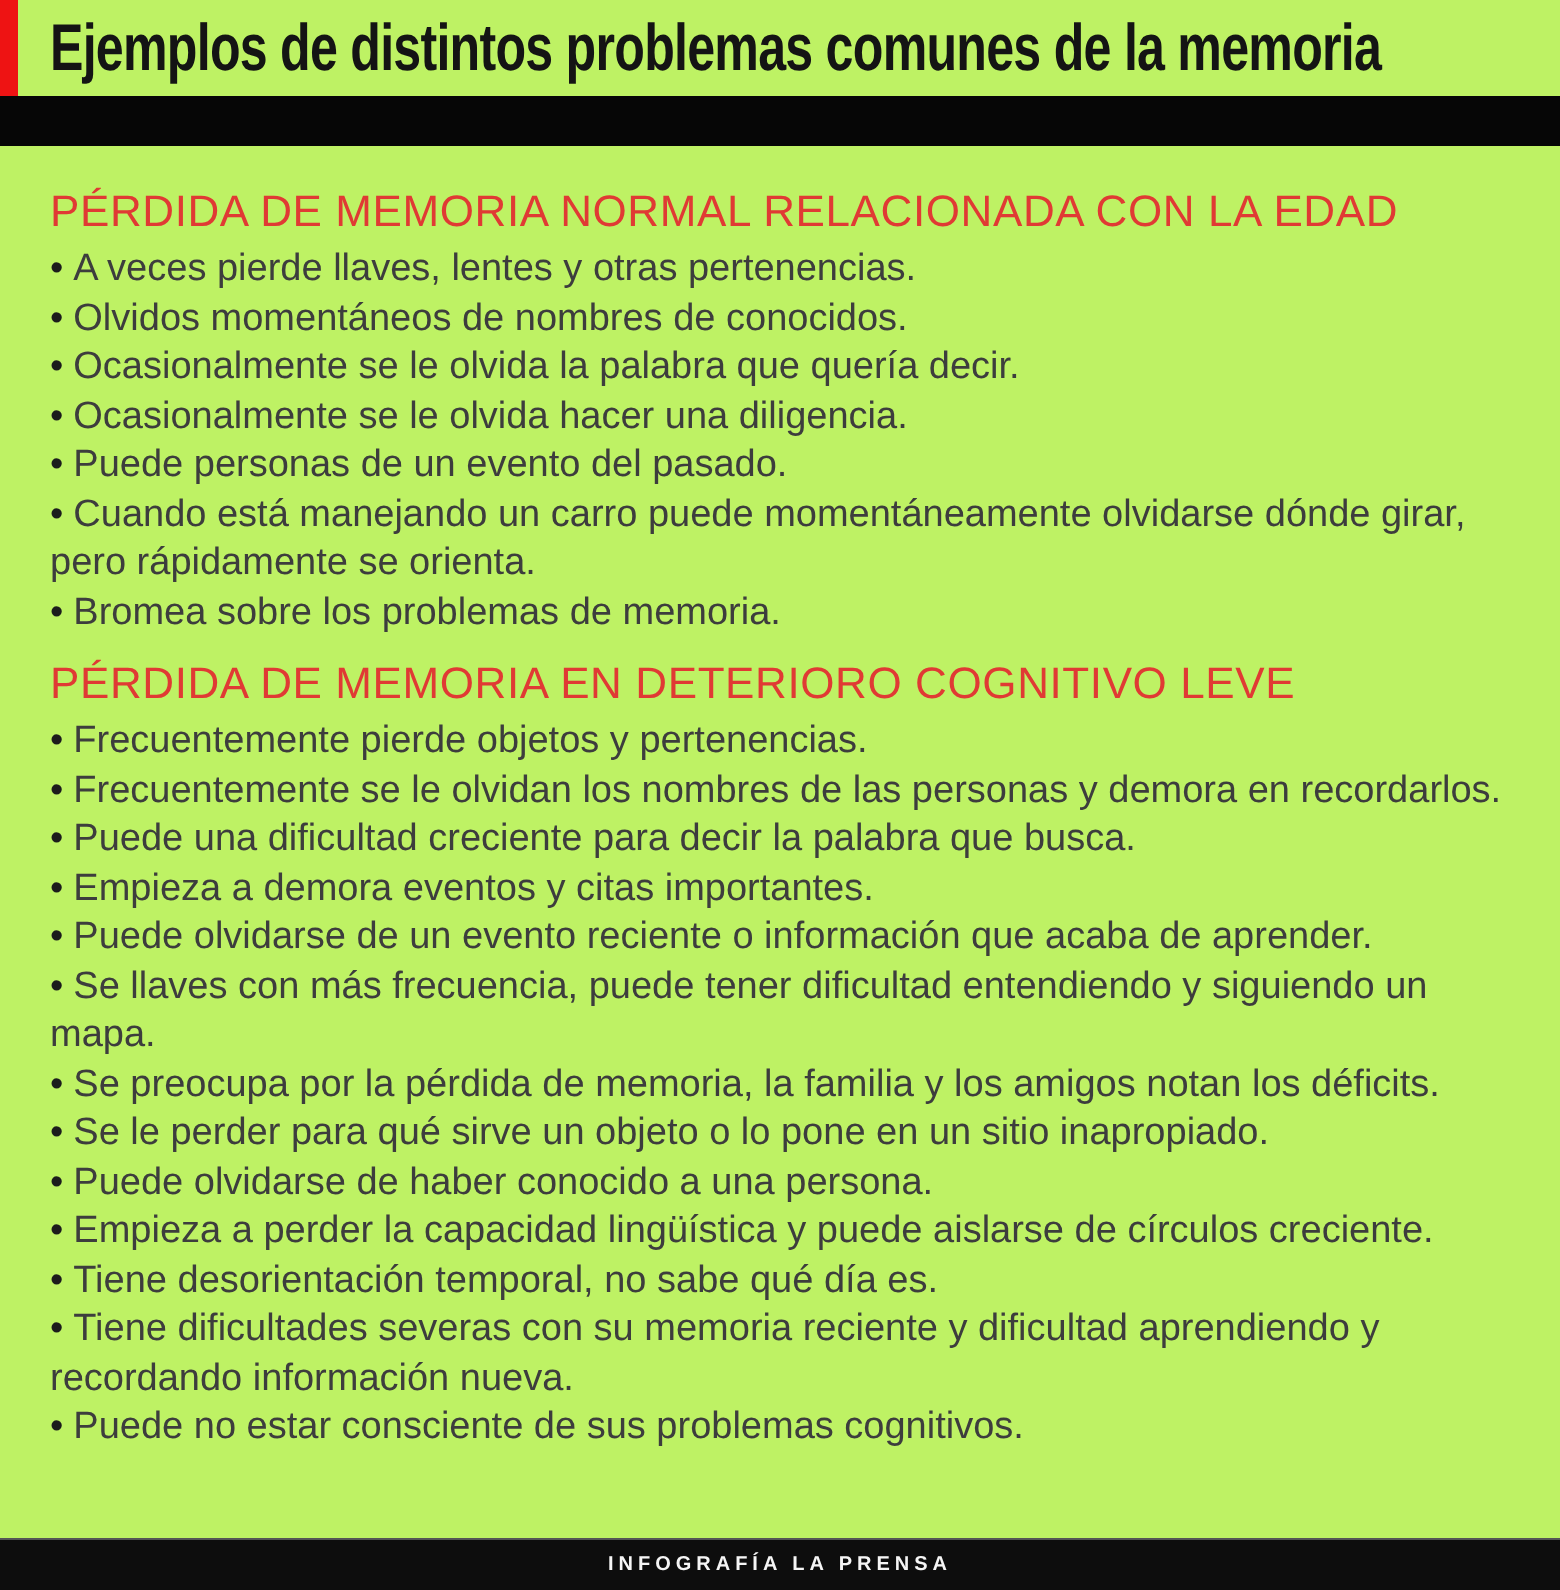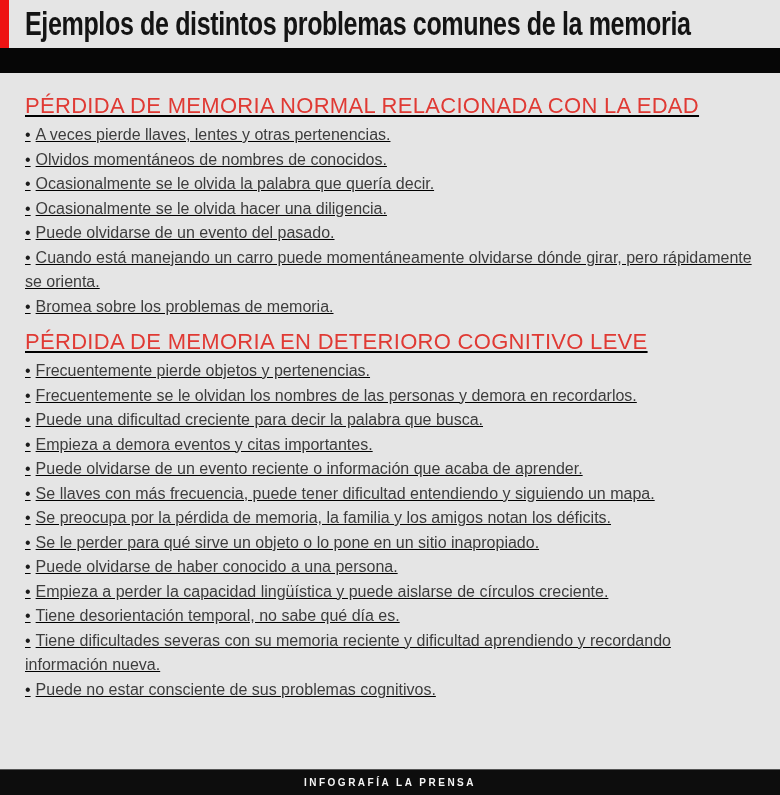--- a/index.html
+++ b/index.html
@@ -1,21 +1,21 @@
 <!DOCTYPE html>
 <html lang="es"><head>
 <meta charset="utf-8">
 <style>
   * { margin: 0; padding: 0; box-sizing: border-box; }
   html, body { background: #ffffff; }
   .page {
     position: relative;
     width: 780px;
     height: 795px;
-    background: #e5e5e5;
+    background: #bef264;
     overflow: hidden;
     font-family: "Liberation Sans", "DejaVu Sans", sans-serif;
   }
   
   .header {
     position: relative;
     height: 48px;
     display: flex;
     align-items: center;
   }
@@ -37,35 +37,34 @@
   }
   .black-bar {
     width: 100%;
     height: 25px;
     background: #060606;
   }
   
   .content {
     padding: 0 25px;
     width: 780px;
-    text-decoration: underline;
   }
   .content section { width: 730px; }
   .section-heading {
     color: #e03a34;
     font-size: 22px;
     line-height: 22px;
     font-weight: normal;
     letter-spacing: 0.3px;
     margin: 12px 0 6px 0;
     white-space: nowrap;
   }
   section:first-child .section-heading { margin-top: 22px; }
   .bullet {
-    font-size: 16px;
+    font-size: 19px;
     line-height: 24.5px;
     color: #3d3d3d;
   }
   .bullet .marker {
     color: #1c1c1c;
     margin-right: 5px;
   }
   
   .footer {
     position: absolute;
@@ -97,21 +96,21 @@
 
   <div class="black-bar"></div>
 
   <main class="content" id="sections-container">
       <section>
         <h2 class="section-heading">PÉRDIDA DE MEMORIA NORMAL RELACIONADA CON LA EDAD</h2>
         <p class="bullet"><span class="marker">•</span><span>A veces pierde llaves, lentes y otras pertenencias.</span></p>
         <p class="bullet"><span class="marker">•</span><span>Olvidos momentáneos de nombres de conocidos.</span></p>
         <p class="bullet"><span class="marker">•</span><span>Ocasionalmente se le olvida la palabra que quería decir.</span></p>
         <p class="bullet"><span class="marker">•</span><span>Ocasionalmente se le olvida hacer una diligencia.</span></p>
-        <p class="bullet"><span class="marker">•</span><span>Puede olvidarse de un evento del pasado.</span></p>
+        <p class="bullet"><span class="marker">•</span><span>Puede personas de un evento del pasado.</span></p>
         <p class="bullet"><span class="marker">•</span><span>Cuando está manejando un carro puede momentáneamente olvidarse dónde girar, pero rápidamente se orienta.</span></p>
         <p class="bullet"><span class="marker">•</span><span>Bromea sobre los problemas de memoria.</span></p>
       </section>
       <section>
         <h2 class="section-heading">PÉRDIDA DE MEMORIA EN DETERIORO COGNITIVO LEVE</h2>
         <p class="bullet"><span class="marker">•</span><span>Frecuentemente pierde objetos y pertenencias.</span></p>
         <p class="bullet"><span class="marker">•</span><span>Frecuentemente se le olvidan los nombres de las personas y demora en recordarlos.</span></p>
         <p class="bullet"><span class="marker">•</span><span>Puede una dificultad creciente para decir la palabra que busca.</span></p>
         <p class="bullet"><span class="marker">•</span><span>Empieza a demora eventos y citas importantes.</span></p>
         <p class="bullet"><span class="marker">•</span><span>Puede olvidarse de un evento reciente o información que acaba de aprender.</span></p>

